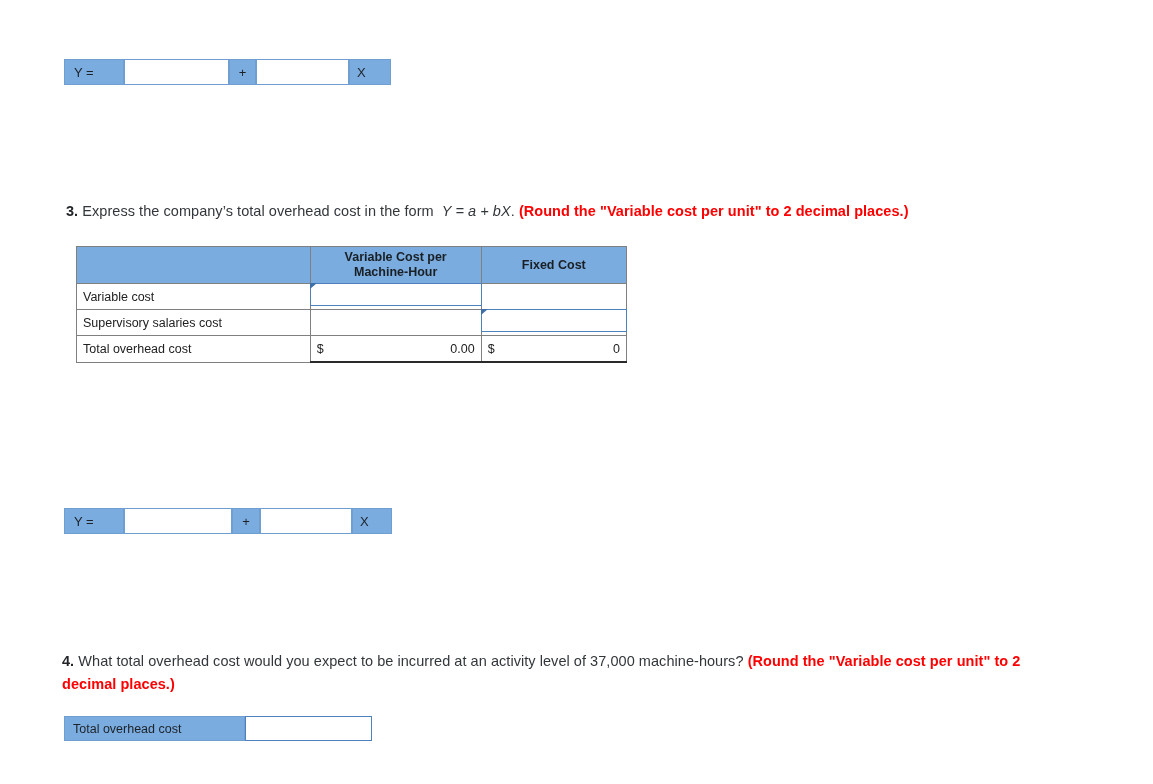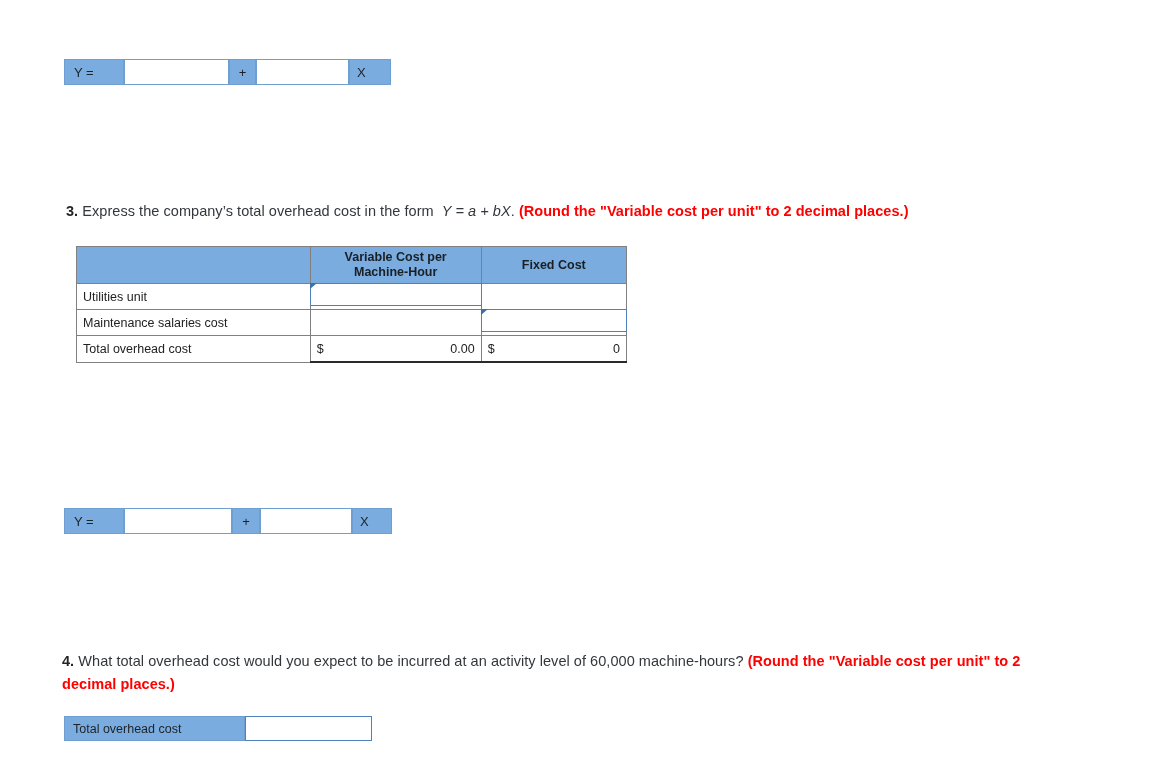--- a/index.html
+++ b/index.html
@@ -220,34 +220,34 @@
       <th class="hdr" style="width:147px;">
         <span>Variable Cost per</span><br>
         <span>Machine-Hour</span>
       </th>
       <th class="hdr" style="width:125px;">Fixed Cost</th>
     </tr>
   </thead>
   <tbody>
 
     <tr>
-      <td class="rowlabel">Utilities unit</td>
+      <td class="rowlabel">Variable cost</td>
       <td>
         <div class="cell-input-wrap">
           <input class="cell-entry" value="" style="">
           <span class="flagmark"></span>
         </div>
       </td>
       <td>
         <div class="cell-input-wrap"></div>
       </td>
     </tr>
 
     <tr>
-      <td class="rowlabel">Maintenance salaries cost</td>
+      <td class="rowlabel">Supervisory salaries cost</td>
       <td>
         <div class="cell-input-wrap"></div>
       </td>
       <td>
         <div class="cell-input-wrap">
           <input class="cell-entry" value="" style="">
           <span class="flagmark"></span>
         </div>
       </td>
     </tr>
@@ -278,21 +278,21 @@
   </div>
   <div class="eq-plus" style="width:28px;">+</div>
   <div style="position:relative; width:92px;">
     <input class="entry flagged" style="width: 92px; height: 26px;" value="">
   </div>
   <div class="eq-x" style="width:40px;">X</div>
 </div>
 
 <div class="qtext" style="left:62px; top:650px; width:1010px;">
   <b>4.</b>
-  <span>What total overhead cost would you expect to be incurred at an activity level of 60,000 machine-hours?</span>
+  <span>What total overhead cost would you expect to be incurred at an activity level of 37,000 machine-hours?</span>
   <span class="red">(Round the "Variable cost</span>
   <span class="red">per unit" to 2 decimal places.)</span>
 </div>
 
 <div class="tot-row" style="left:64px; top:716px; width:308px; height:25px;">
   <div class="tot-label" style="width:181px;">Total overhead cost</div>
   <div class="tot-entry-wrap" style="width:127px;">
     <input class="entry flagged" style="width: 127px; height: 25px; border: 1px solid rgb(79, 129, 189);" value="">
   </div>
 </div>

